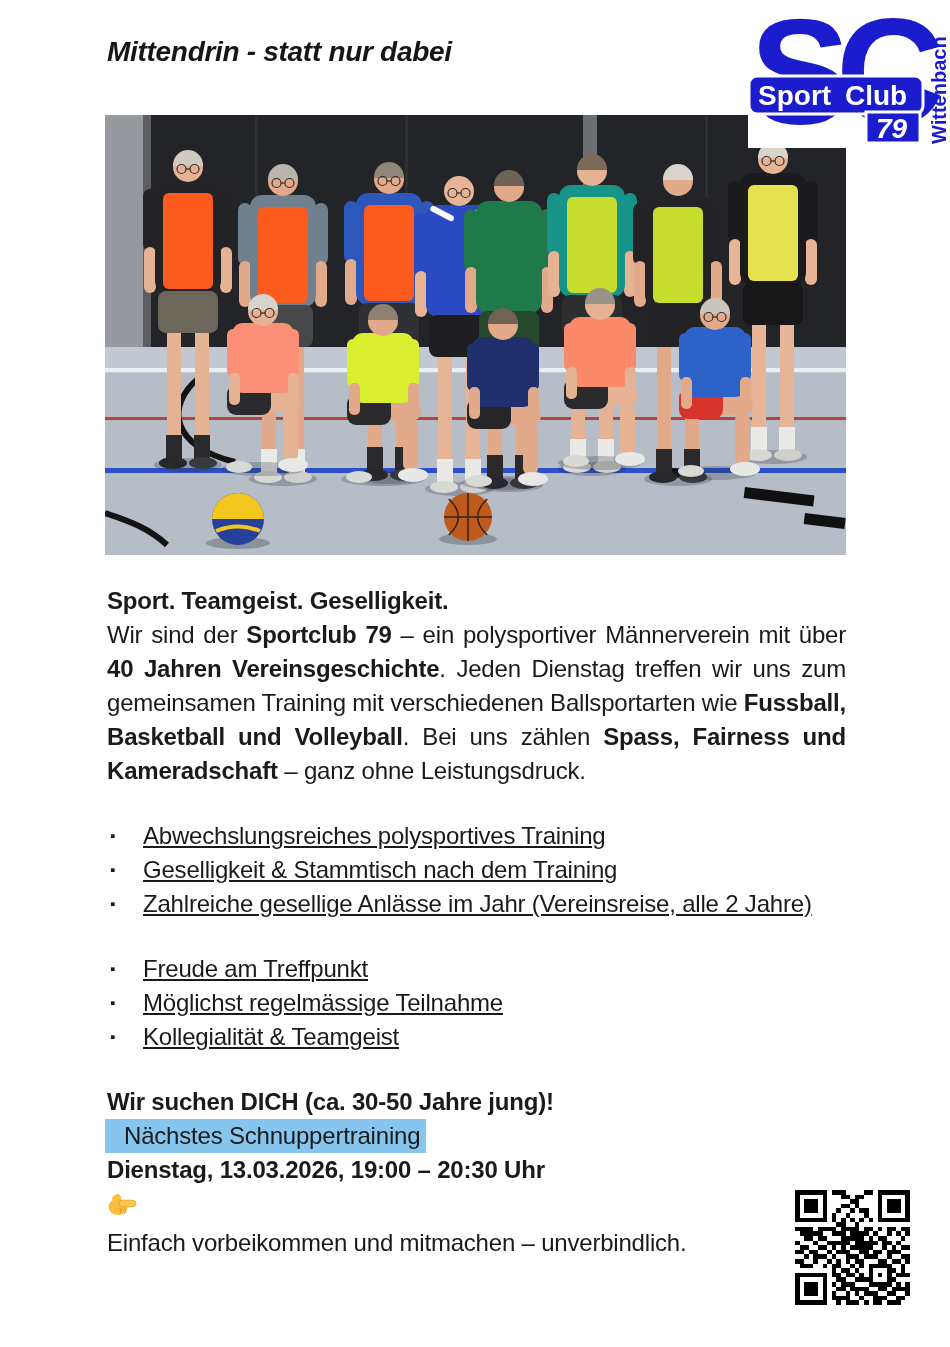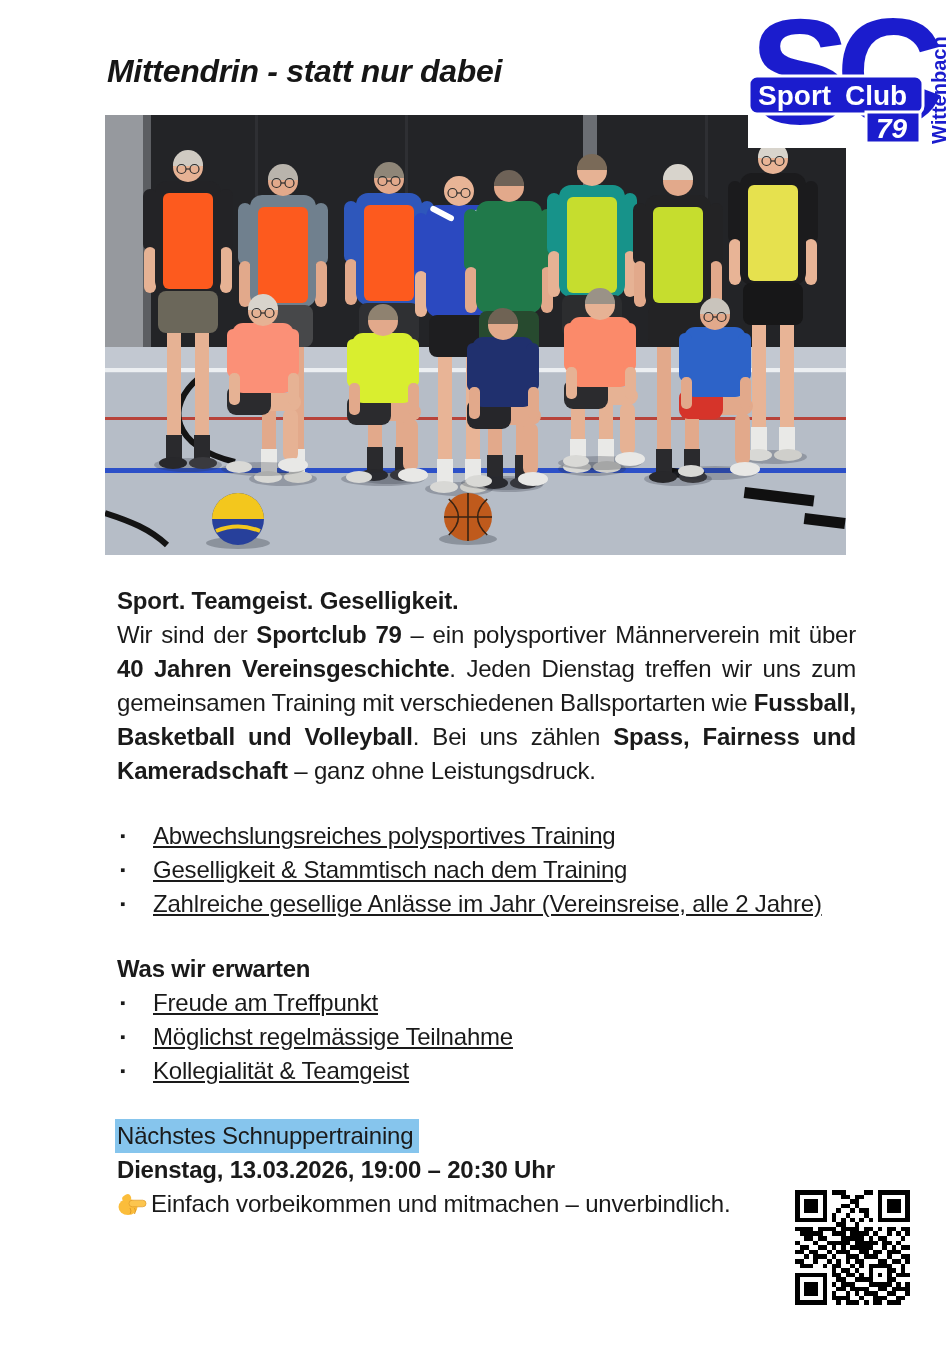--- a/index.html
+++ b/index.html
@@ -2,38 +2,38 @@
 <html style="--logo-blue: #1b1ccd; --hl: #86c5ed;"><head>
 <meta charset="utf-8">
 <style>
   :root{ --logo-blue:#1b1ccd; --hl:#86c5ed; }
   html,body{margin:0;padding:0;}
   body{
     width:950px;height:1347px;position:relative;background:#ffffff;
     font-family:"Liberation Sans",sans-serif;color:#1a1a1a;overflow:hidden;
   }
   .title{
-    position:absolute;left:107px;top:53px;margin:0;
-    font-size:32px;font-weight:bold;font-style:italic;letter-spacing:-0.3px;color:#161616;
+    position:absolute;left:107px;top:36px;margin:0;
+    font-size:28px;font-weight:bold;font-style:italic;letter-spacing:-0.3px;color:#161616;
   }
   .logo{position:absolute;left:748px;top:8px;width:200px;height:140px;z-index:5;}
   .logo svg text{font-family:"Liberation Sans",sans-serif;}
   .photo{position:absolute;left:105px;top:115px;width:741px;height:440px;z-index:1;}
   .content{
     position:absolute;left:107px;top:584px;width:739px;
-    font-size:24px;line-height:34px;letter-spacing:-0.2px;margin-left:10px;
+    font-size:24px;line-height:34px;letter-spacing:-0.2px;
   }
   .h-bold{font-weight:bold;}
   .p-justify{text-align:justify;}
   .gap{height:31px;}
   .bullet-row{display:flex;}
   .bullet-marker{flex:0 0 33px;font-size:15px;line-height:34px;padding-left:3px;}
   .bullet-text{flex:1;text-decoration:underline;}
-  .highlight{display:inline-block;background:var(--hl);padding:0 6px 0 2px;margin-left:-2px;}
-  .cta-line{display:flex;align-items:flex-start;}
+  .highlight{display:inline-block;background:var(--hl);padding:0 6px 0 19px;margin-left:-2px;}
+  .cta-line{display:flex;align-items:flex-start;flex-direction:column;}
   .hand-icon{flex:0 0 34px;padding-top:5px;}
   .qr{position:absolute;left:795px;top:1190px;width:115px;height:115px;}
 </style>
 </head>
 <body>
 
 <h1 class="title">Mittendrin - statt nur dabei</h1>
 
 <div class="logo">
   <svg width="200" height="140" viewBox="0 0 200 140">
@@ -338,37 +338,37 @@
         <span class="bullet-marker">▪</span>
         <span class="bullet-text">Geselligkeit &amp; Stammtisch nach dem Training</span>
       </div>
       <div class="bullet-row">
         <span class="bullet-marker">▪</span>
         <span class="bullet-text">Zahlreiche gesellige Anlässe im Jahr (Vereinsreise, alle 2 Jahre)</span>
       </div>
     </div>
 
   <div class="gap"></div>
-  <div class="h-bold">Was wir erwarten</div>
   <div>
       <div class="bullet-row">
         <span class="bullet-marker">▪</span>
         <span class="bullet-text">Freude am Treffpunkt</span>
       </div>
       <div class="bullet-row">
         <span class="bullet-marker">▪</span>
         <span class="bullet-text">Möglichst regelmässige Teilnahme</span>
       </div>
       <div class="bullet-row">
         <span class="bullet-marker">▪</span>
         <span class="bullet-text">Kollegialität &amp; Teamgeist</span>
       </div>
     </div>
 
   <div class="gap"></div>
+  <div class="h-bold">Wir suchen DICH (ca. 30-50 Jahre jung)!</div>
   <div>
     <span class="highlight">Nächstes Schnuppertraining</span>
   </div>
   <div class="h-bold">Dienstag, 13.03.2026, 19:00 – 20:30 Uhr</div>
   <div class="cta-line">
     <span class="hand-icon">
       <svg width="30" height="25" viewBox="0 0 30 25">
         <ellipse cx="11" cy="15" rx="9.5" ry="8" fill="#fbbd3b"></ellipse>
         <rect x="5" y="3" width="9" height="7" rx="3.4" fill="#fbbd3b" transform="rotate(-28 9 6)"></rect>
         <rect x="12" y="8.2" width="17" height="6.6" rx="3.3" fill="#fcc54e" stroke="#e09b28" stroke-width="0.7"></rect>

